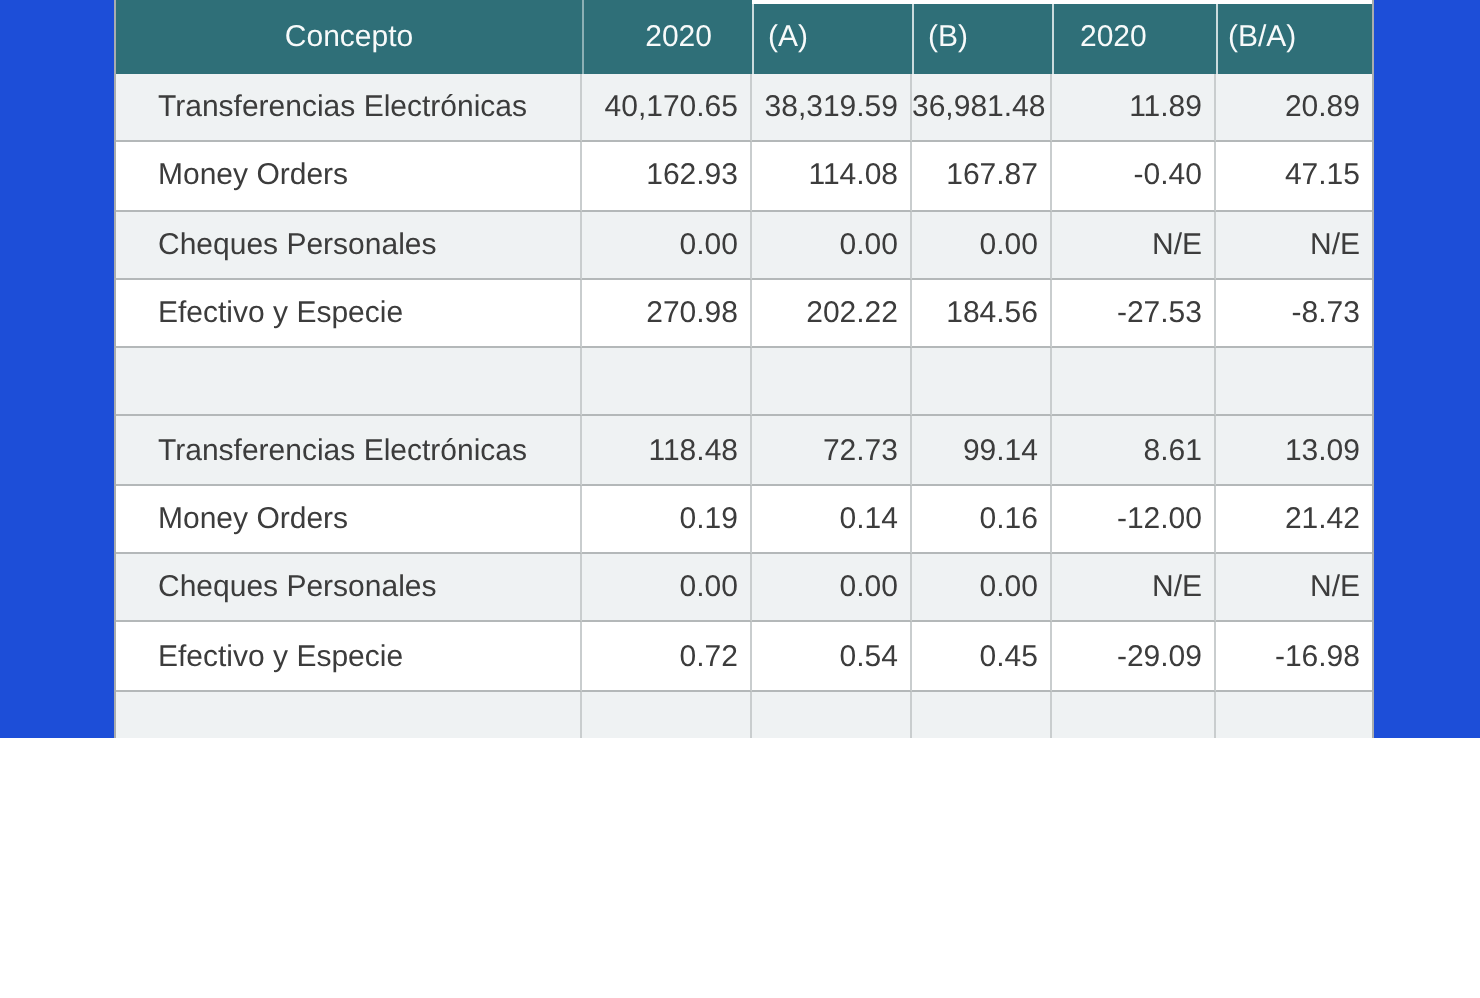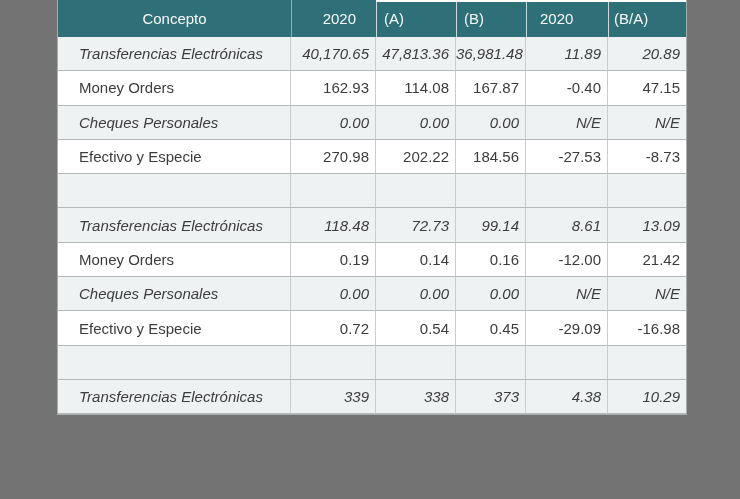--- a/index.html
+++ b/index.html
@@ -1,20 +1,20 @@
 <!DOCTYPE html>
 <html><head>
 <meta charset="utf-8">
 <style>
   html, body { margin: 0; padding: 0; }
   .stage {
     position: relative;
     width: 740px;
-    height: 499px;
-    background: #737373;
+    height: 369px;
+    background: #1d4ed8;
     overflow: hidden;
     font-family: "Liberation Sans", sans-serif;
   }
   table.remesas {
     position: absolute;
     left: 57px;
     top: 0;
     width: 628px;
     table-layout: fixed;
     border-spacing: 0;
@@ -43,21 +43,21 @@
     height: 33.3px;
     padding: 0;
     border-right: 1px solid #C9CDCE;
     border-bottom: 1px solid #B4B8B9;
     vertical-align: middle;
     background: #FFFFFF;
     overflow: hidden;
     white-space: nowrap;
   }
   tbody td:last-child { border-right: none; }
-  tbody tr.alt td { background: #EFF2F3; font-style: italic; }
+  tbody tr.alt td { background: #EFF2F3; }
   td.label  { text-align: left; padding-left: 5px; }
   td.label.indent { padding-left: 21px; }
   td.num    { text-align: right; padding-right: 6px; }
 </style>
 </head>
 <body>
 
 <div class="stage">
   <table class="remesas">
     <colgroup>
@@ -75,21 +75,21 @@
         <th class="sub h-a">(A)</th>
         <th class="sub h-b">(B)</th>
         <th class="sub h-year-b">2020</th>
         <th class="sub h-ba">(B/A)</th>
       </tr>
     </thead>
     <tbody>
         <tr class="alt">
           <td class="label indent">Transferencias Electrónicas</td>
           <td class="num">40,170.65</td>
-          <td class="num">47,813.36</td>
+          <td class="num">38,319.59</td>
           <td class="num">36,981.48</td>
           <td class="num">11.89</td>
           <td class="num">20.89</td>
         </tr>
         <tr>
           <td class="label indent">Money Orders</td>
           <td class="num">162.93</td>
           <td class="num">114.08</td>
           <td class="num">167.87</td>
           <td class="num">-0.40</td>

